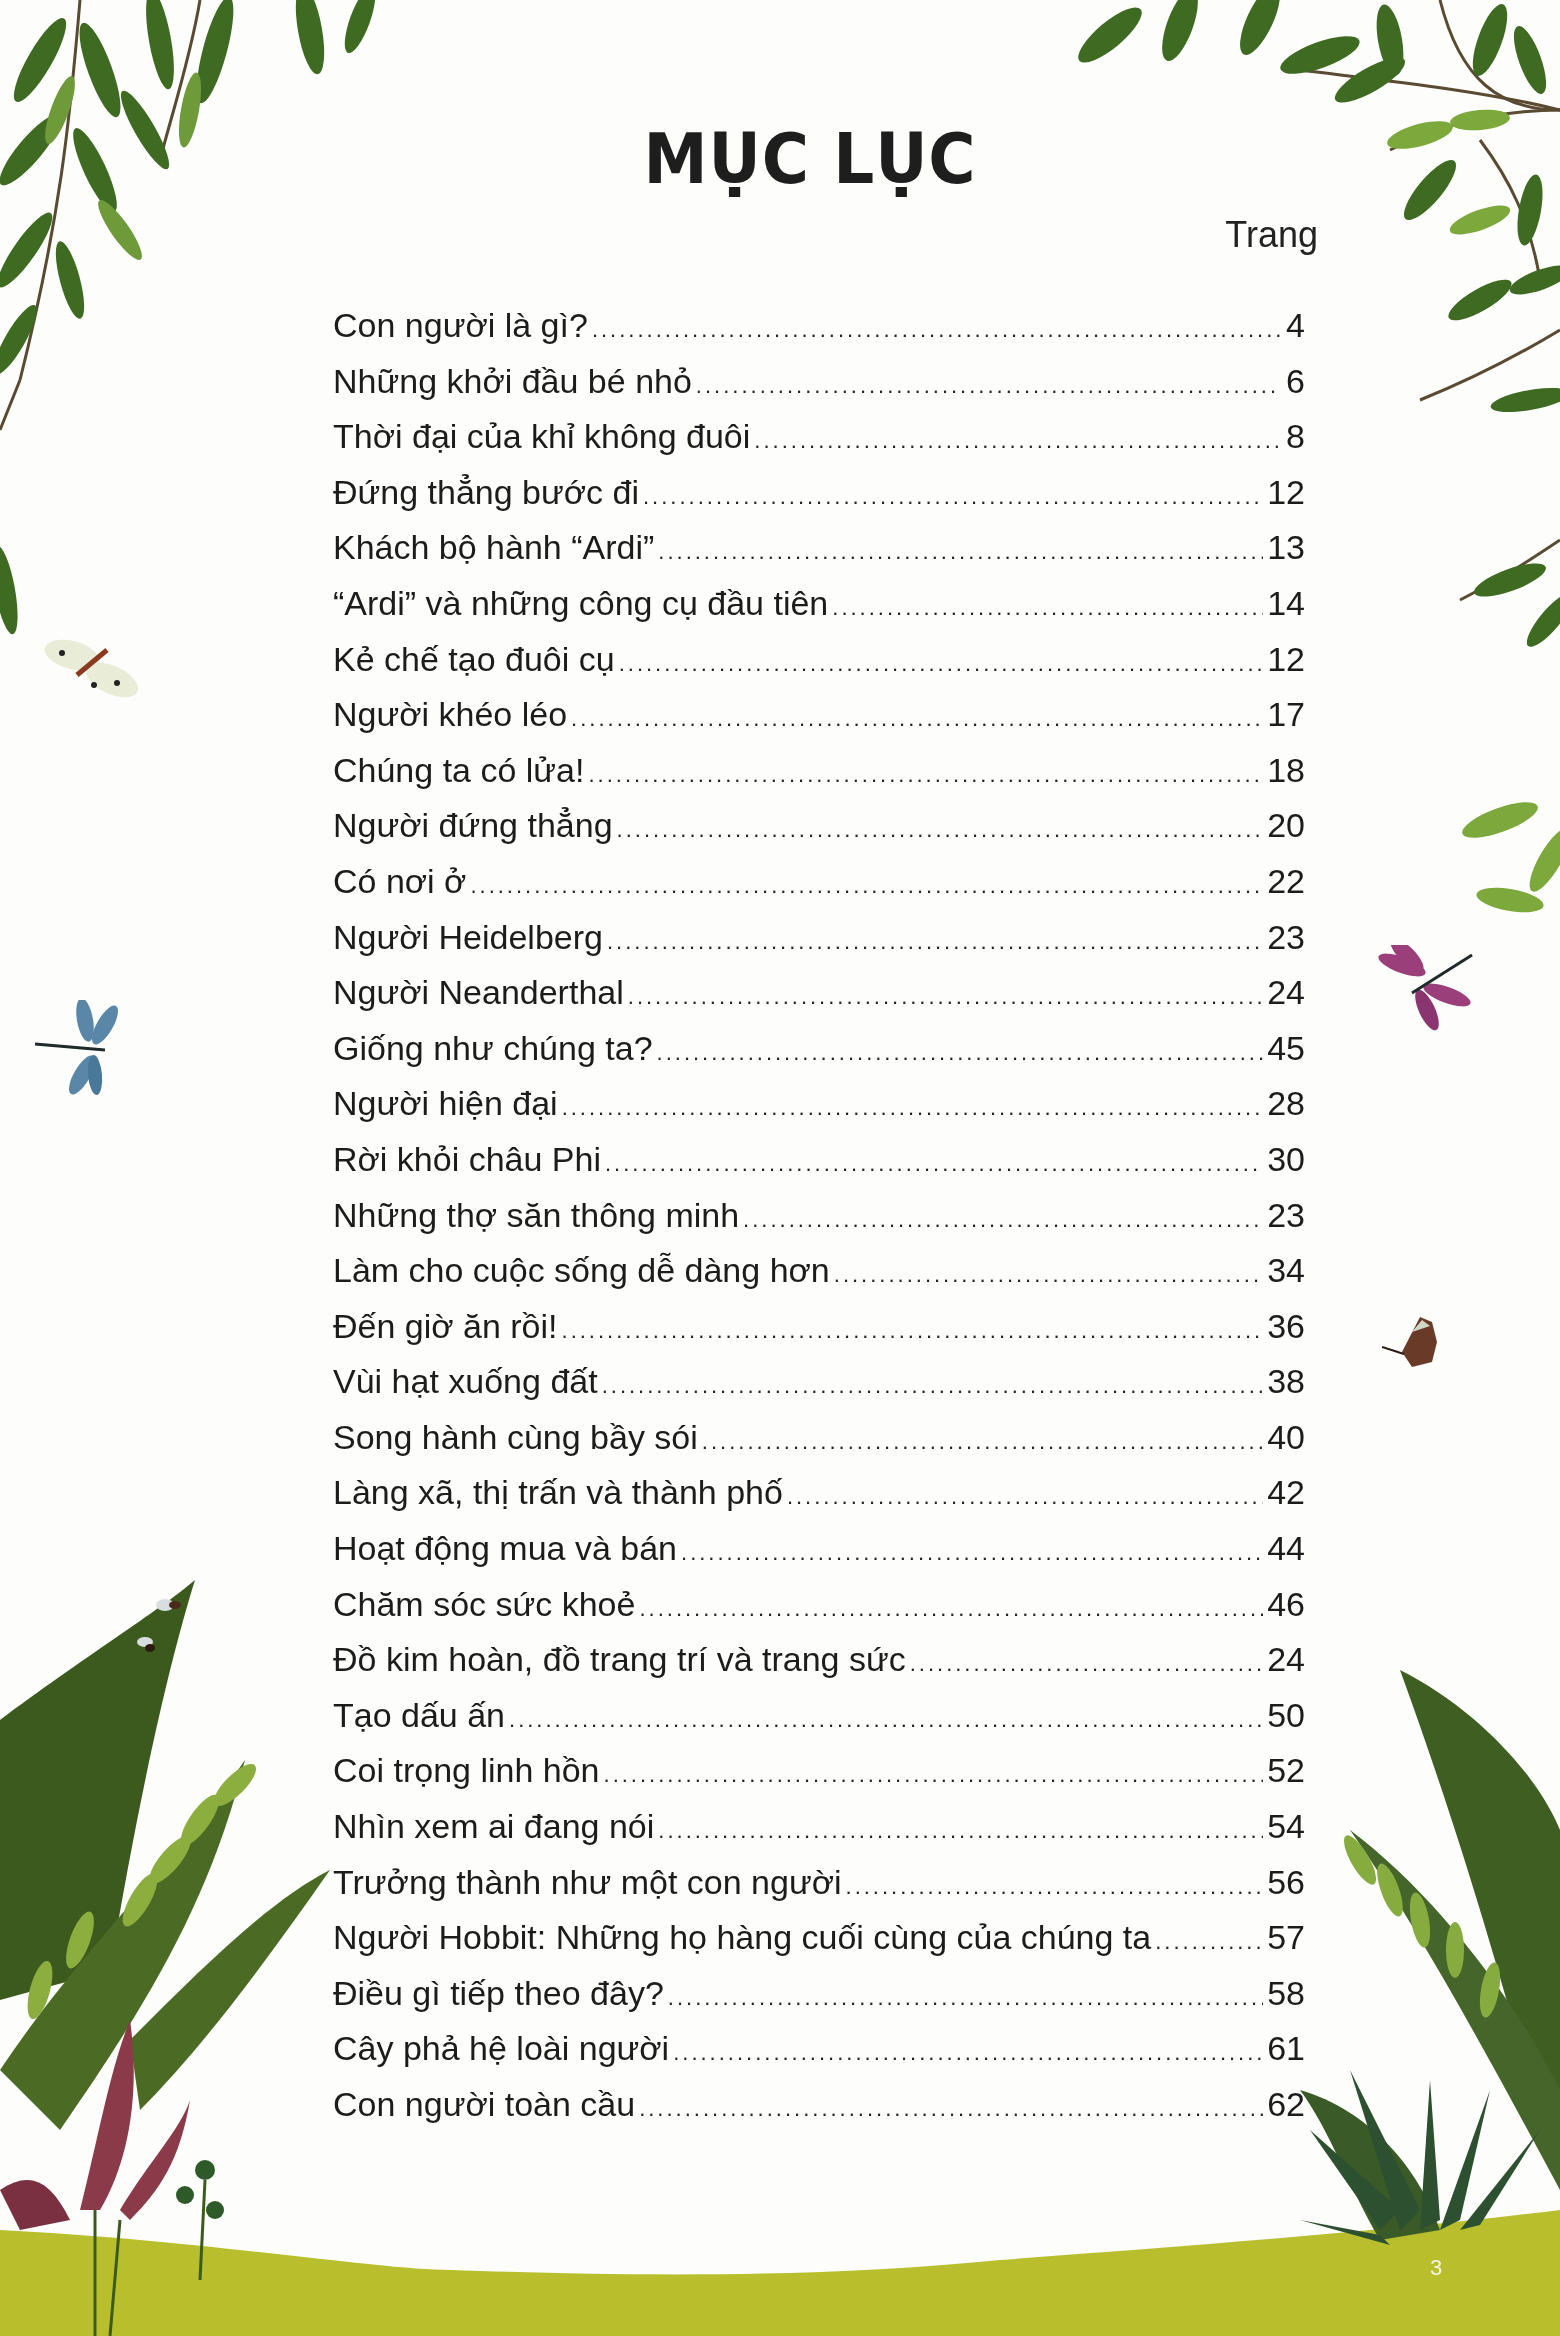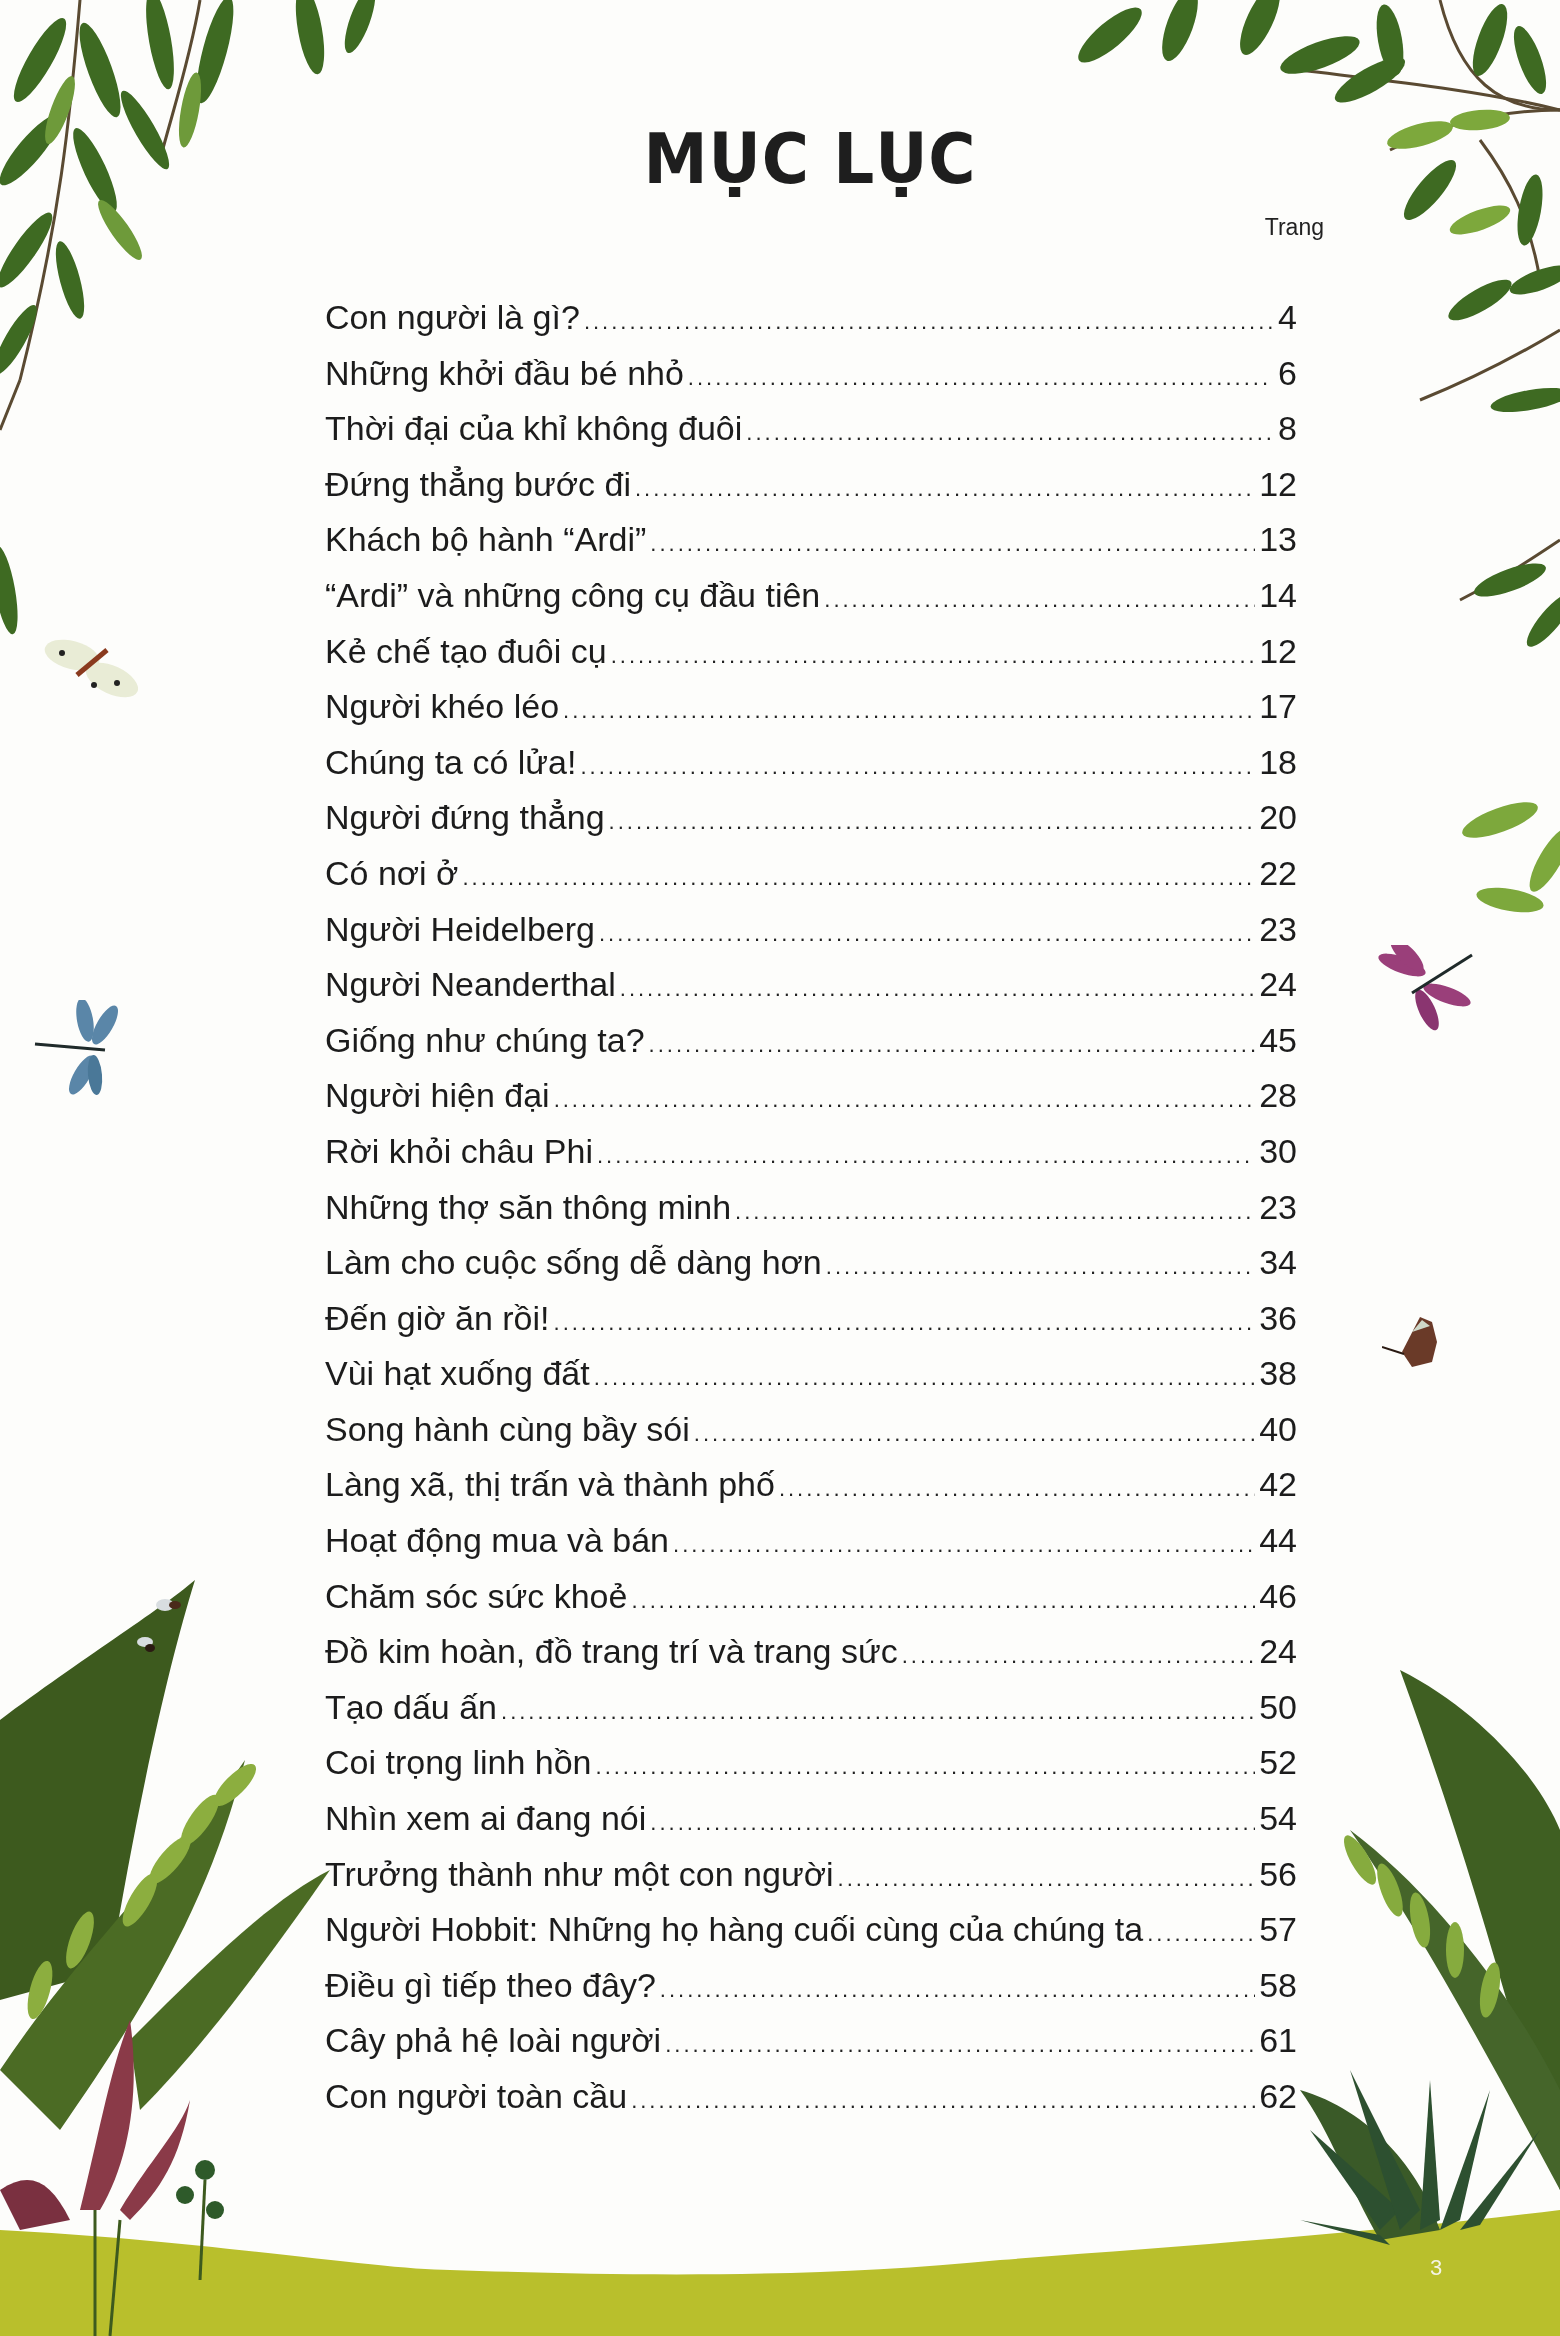--- a/index.html
+++ b/index.html
@@ -1,21 +1,21 @@
 <!DOCTYPE html>
 <html><head>
 <meta charset="utf-8">
 <style>
   html, body { margin:0; padding:0; }
   body { width:1560px; height:2336px; position:relative; overflow:hidden; background:#fdfdfb; font-family:"Liberation Sans", sans-serif; color:#1c1c1c; }
   .page { position:absolute; inset:0; }
   .deco { position:absolute; }
   .title { position:absolute; left:0; width:1620px; top:118px; text-align:center; font-size:70px; font-weight:bold; letter-spacing:1px; color:#1e1e1e; font-family:"DejaVu Sans", sans-serif; transform:scaleX(0.92); transform-origin:center; }
-  .trang { position:absolute; right:236px; top:214px; font-size:23px; color:#222; }
-  .toc { position:absolute; left:325px; width:972px; top:290px; margin:0; padding:0; list-style:none; }
+  .trang { position:absolute; right:242px; top:214px; font-size:36px; color:#222; }
+  .toc { position:absolute; left:325px; width:972px; top:290px; margin:8px; padding:0; list-style:none; }
   .toc-row { display:flex; align-items:baseline; height:55.6px; font-size:34px; line-height:55.6px; }
   .toc-title { white-space:nowrap; }
   .toc-dots { flex:1; overflow:hidden; white-space:nowrap; margin:0 4px; color:#222; letter-spacing:3px; font-size:22px; }
   .toc-dots::after { content:"......................................................................................................................................................"; }
   .toc-page { white-space:nowrap; text-align:right; min-width:20px; }
   .pagenum { position:absolute; left:1430px; top:2255px; font-size:22px; color:#f4f4e6; }
 </style>
 </head>
 <body>
 

